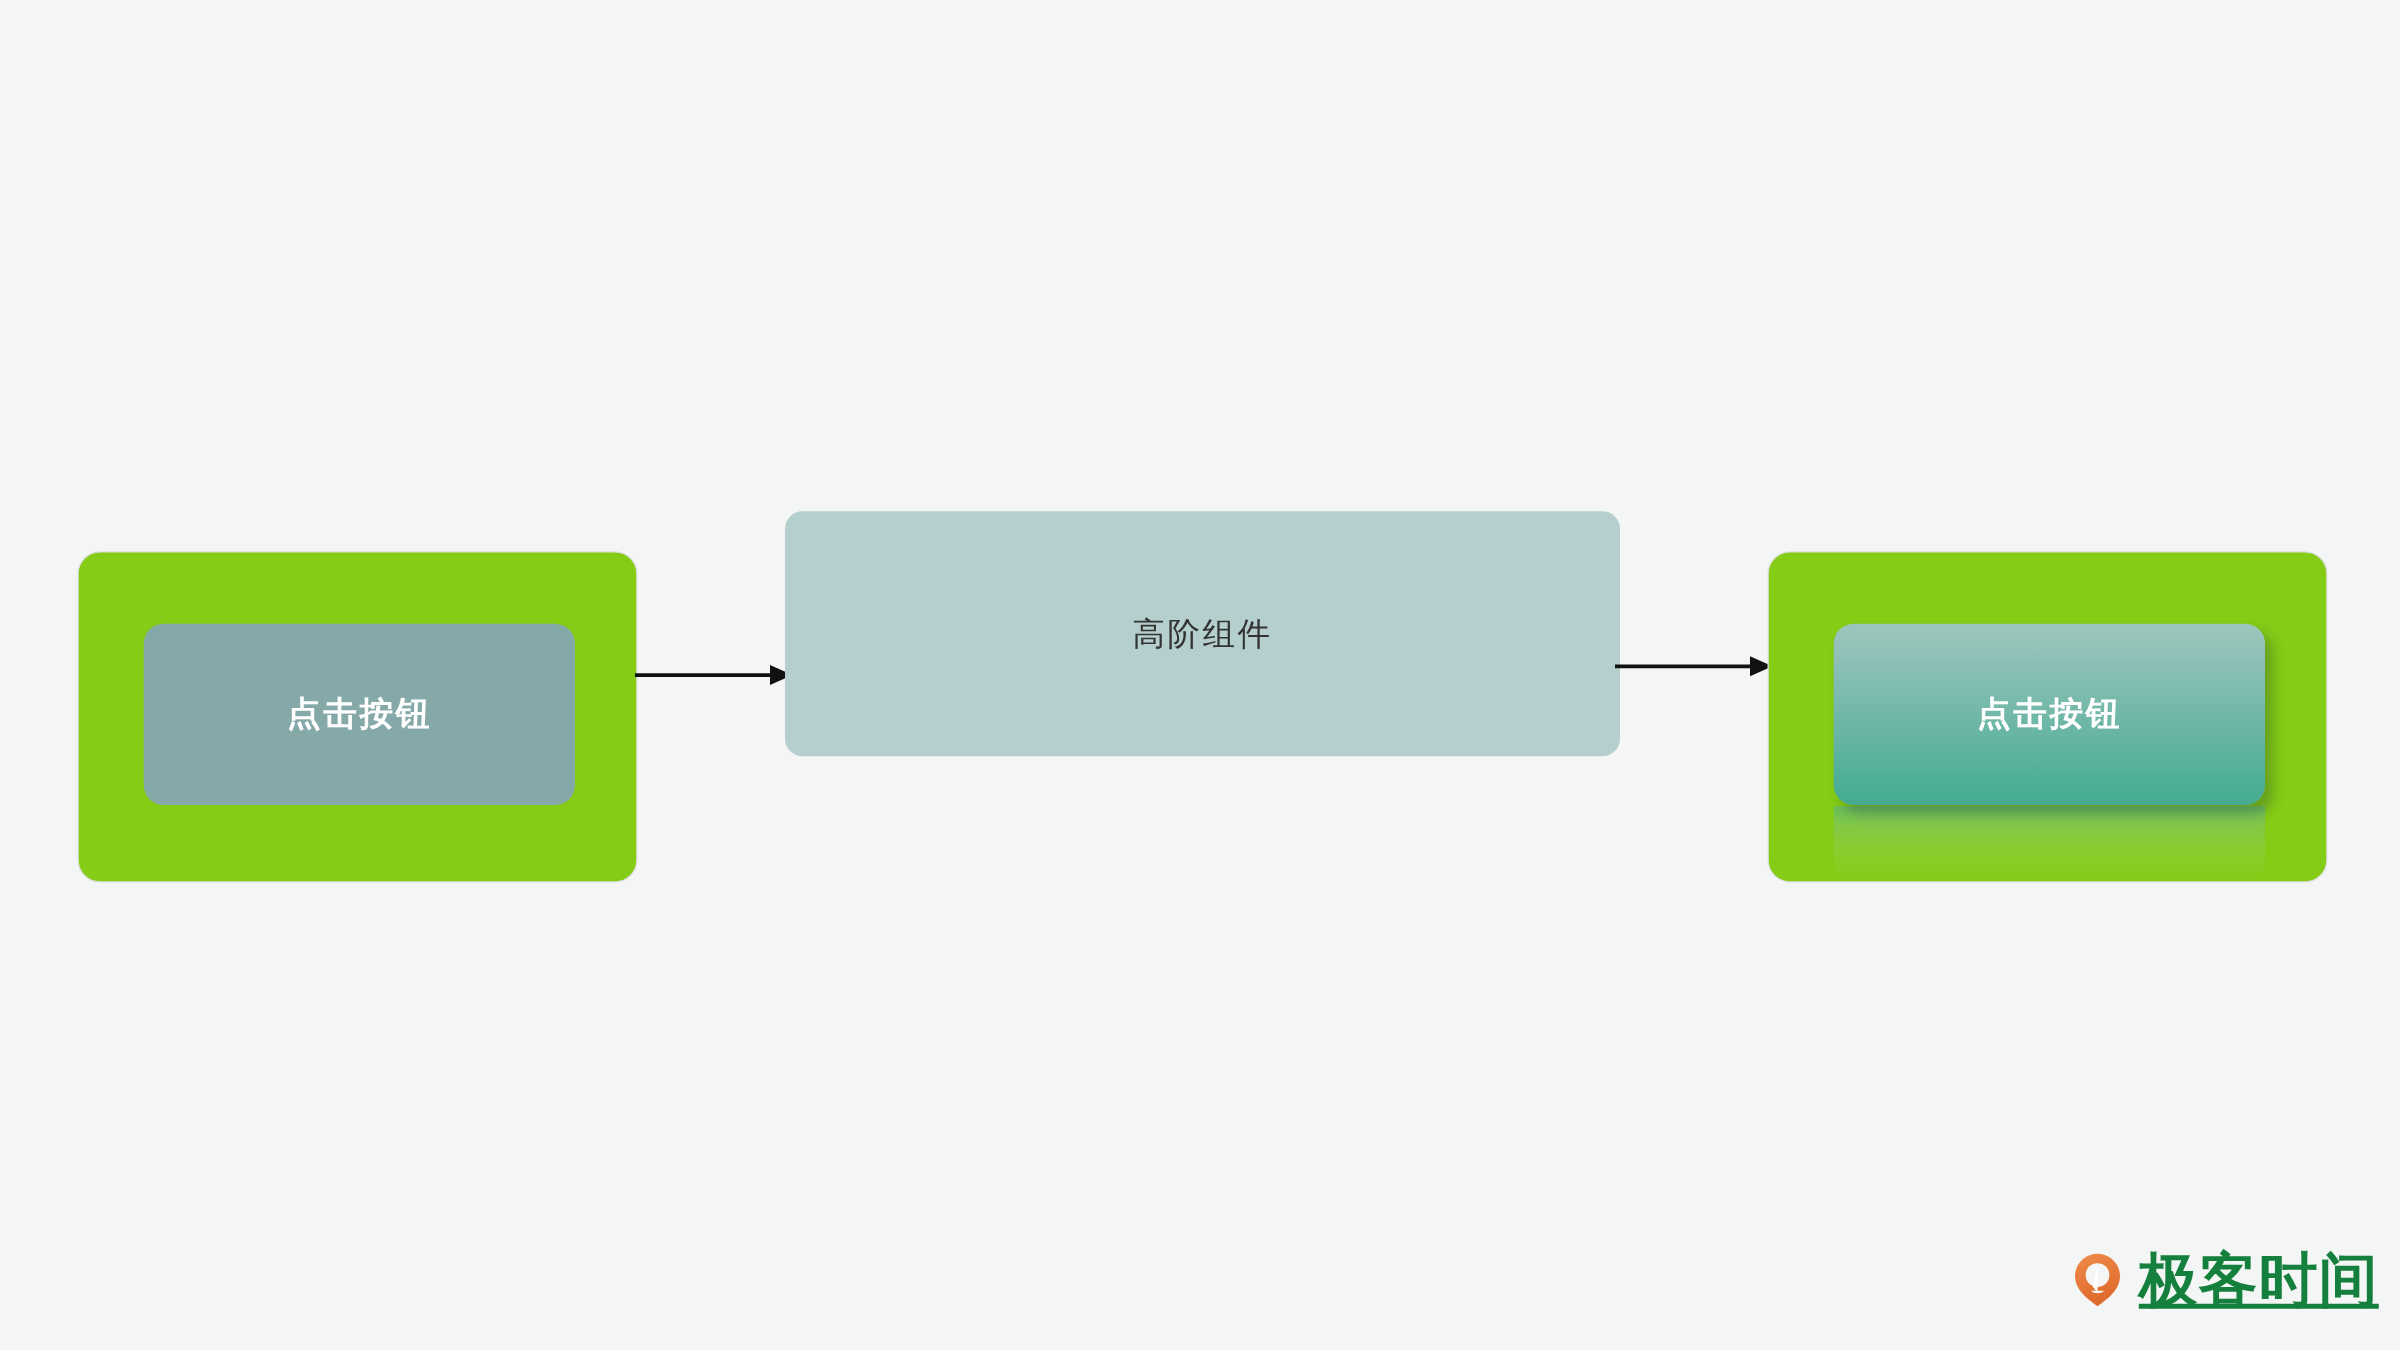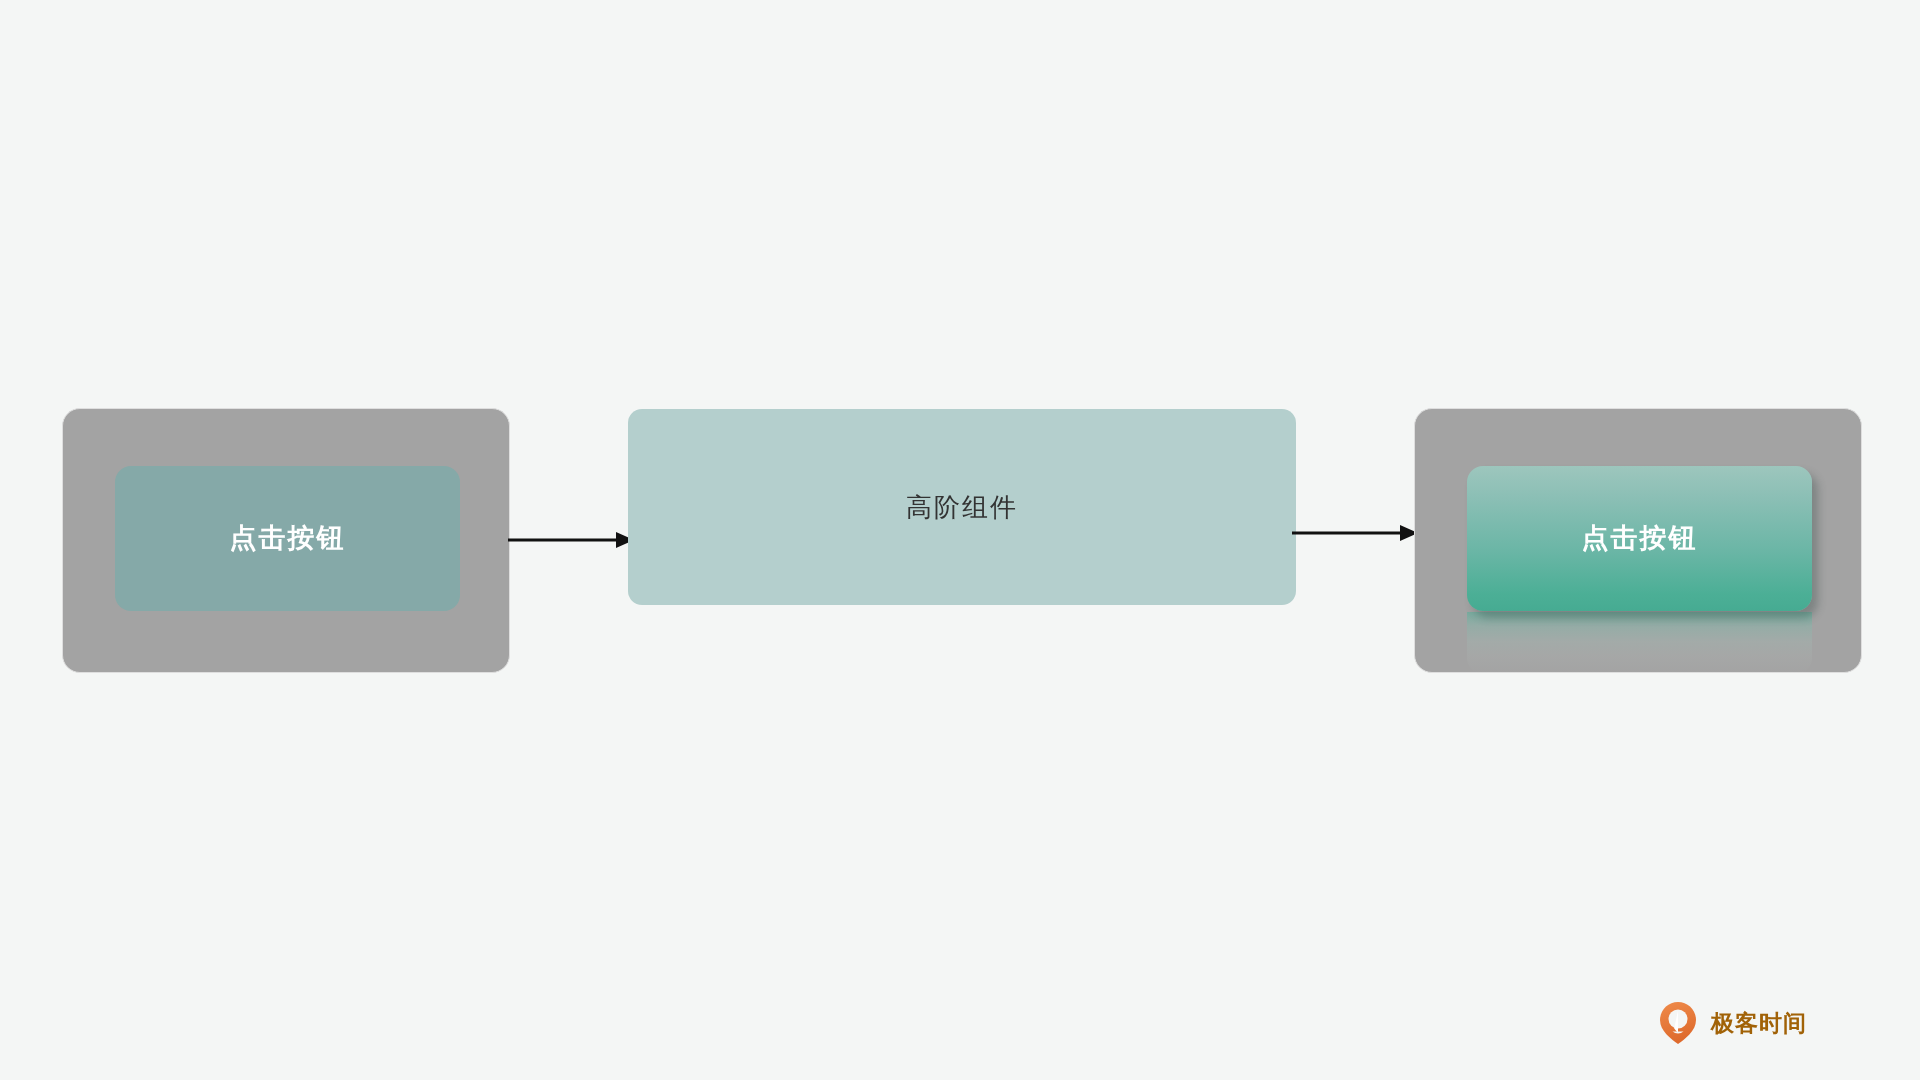--- a/index.html
+++ b/index.html
@@ -19,23 +19,24 @@
   
   #stage {
     position: absolute;
     inset: 0;
   }
 
   
   .card {
     position: absolute;
     box-sizing: border-box;
-    background: #a3a3a3;
+    background: #84cc16;
     border: 1px solid #dedede;
     border-radius: 18px;
+    margin-top: 33px;
   }
 
   
   #card-left {
     left: 62px;
     top: 408px;
     width: 448px;
     height: 265px;
   }
   
@@ -158,26 +159,27 @@
     display: flex;
     align-items: center;
     gap: 10px;
   }
   #brand .brand-mark {
     width: 46px;
     height: 46px;
     flex: 0 0 auto;
   }
   #brand .brand-text {
-    color: #a16207;
-    font-size: 23px;
+    color: #15803d;
+    font-size: 47px;
     font-weight: bold;
     letter-spacing: 1px;
     line-height: 1;
     white-space: nowrap;
+    text-decoration: underline;
   }
 </style>
 </head>
 <body>
 
 <div id="stage">
 
   <div class="card" id="card-left">
     <div class="btn-flat">
       <span class="btn-label">点击按钮</span>

